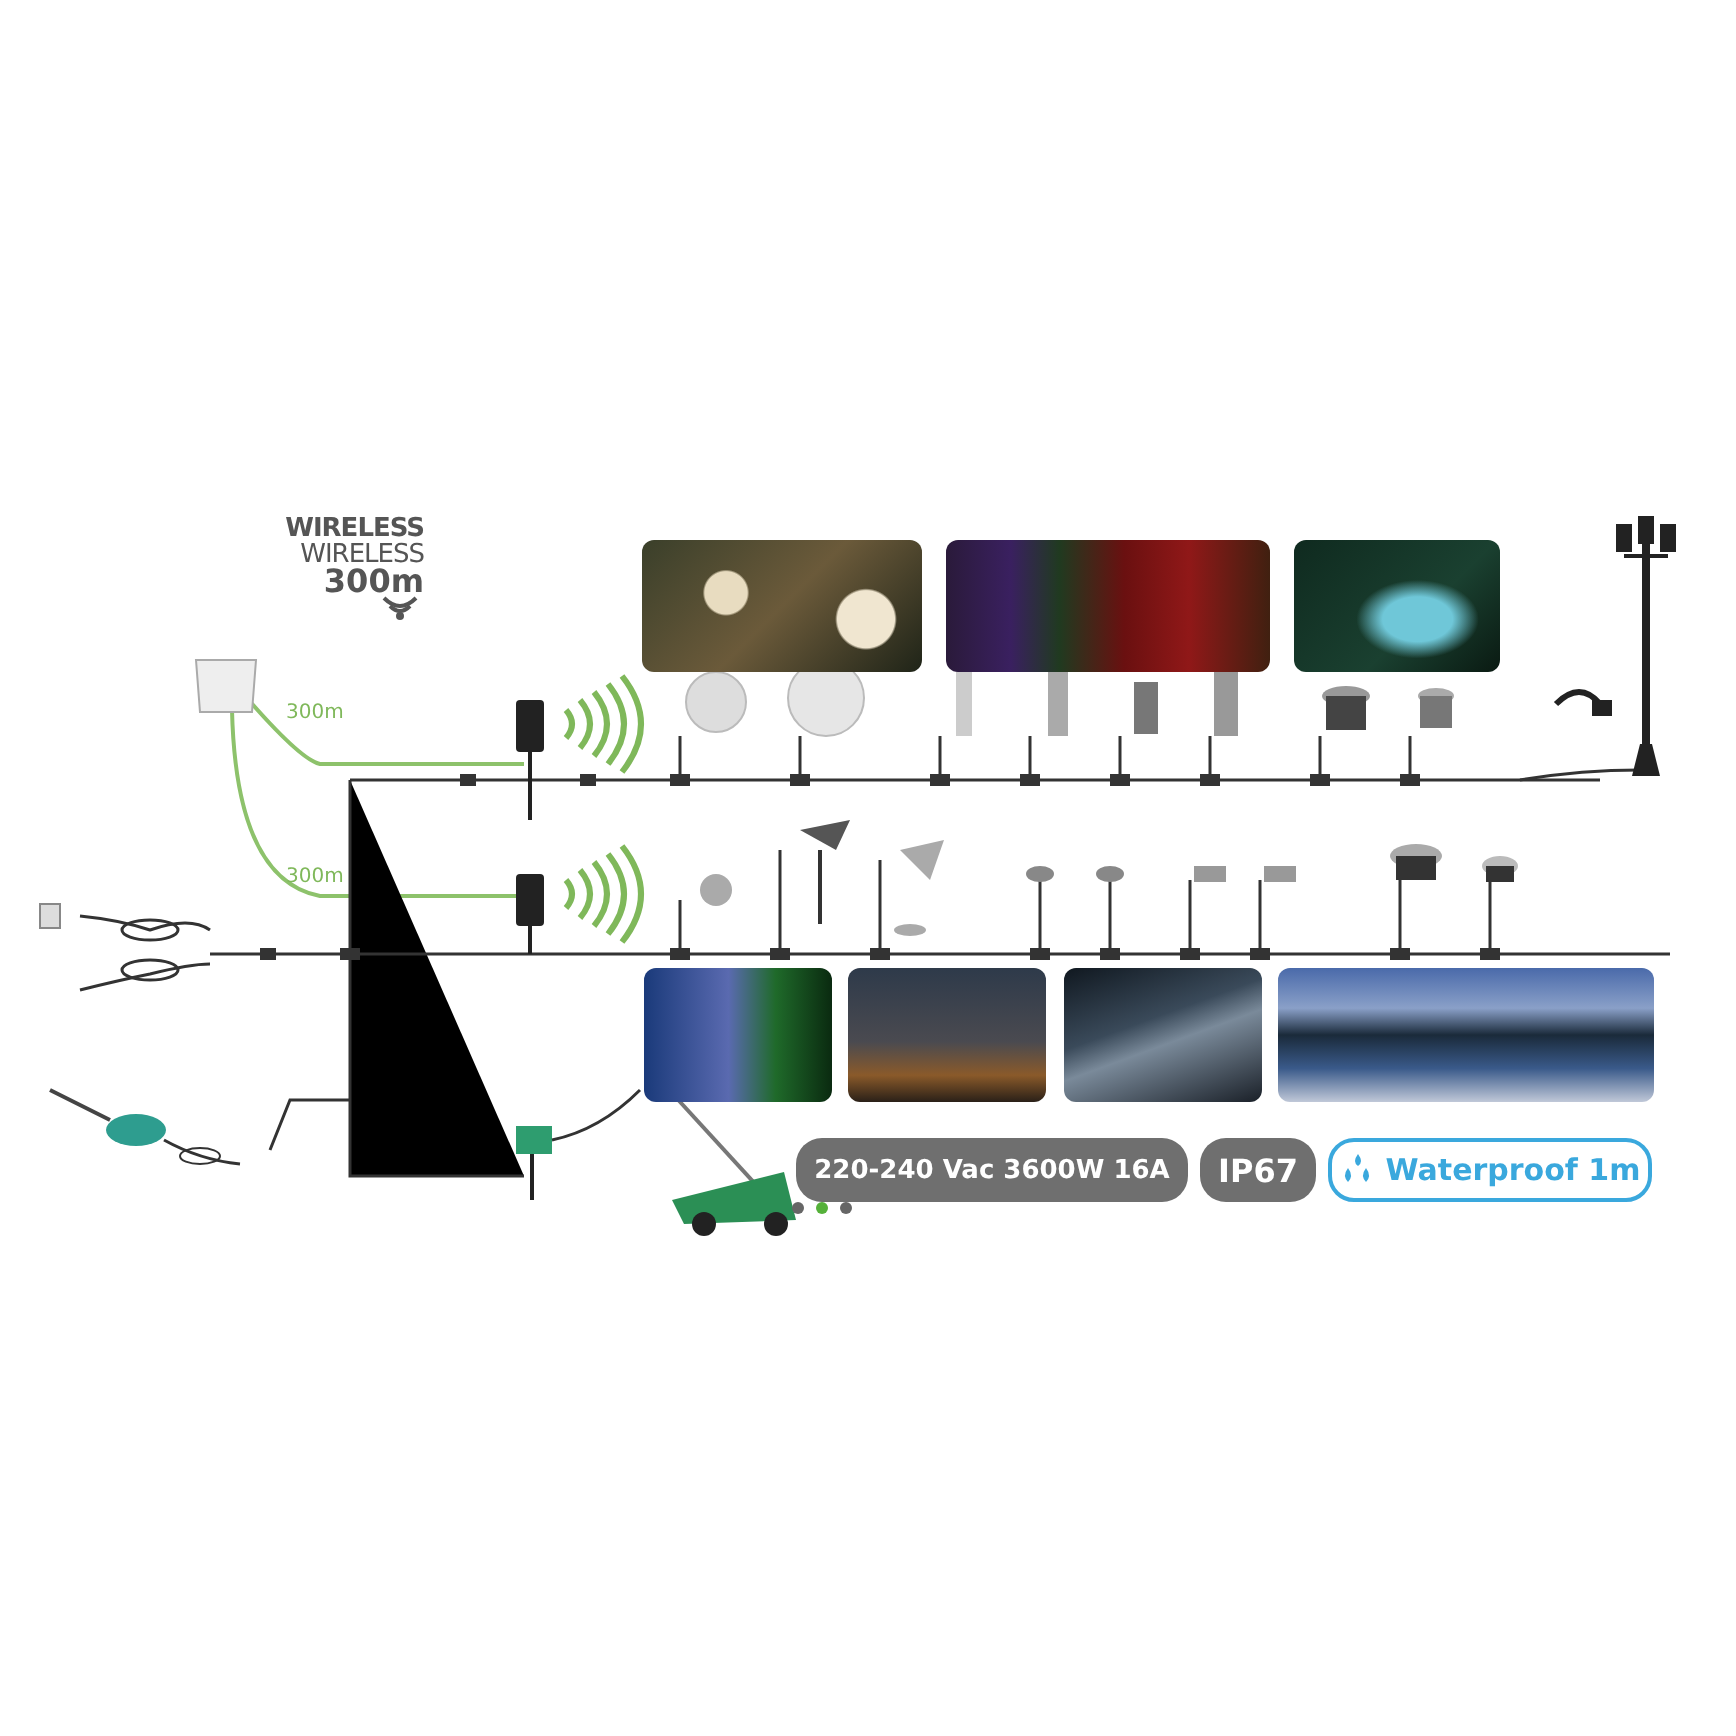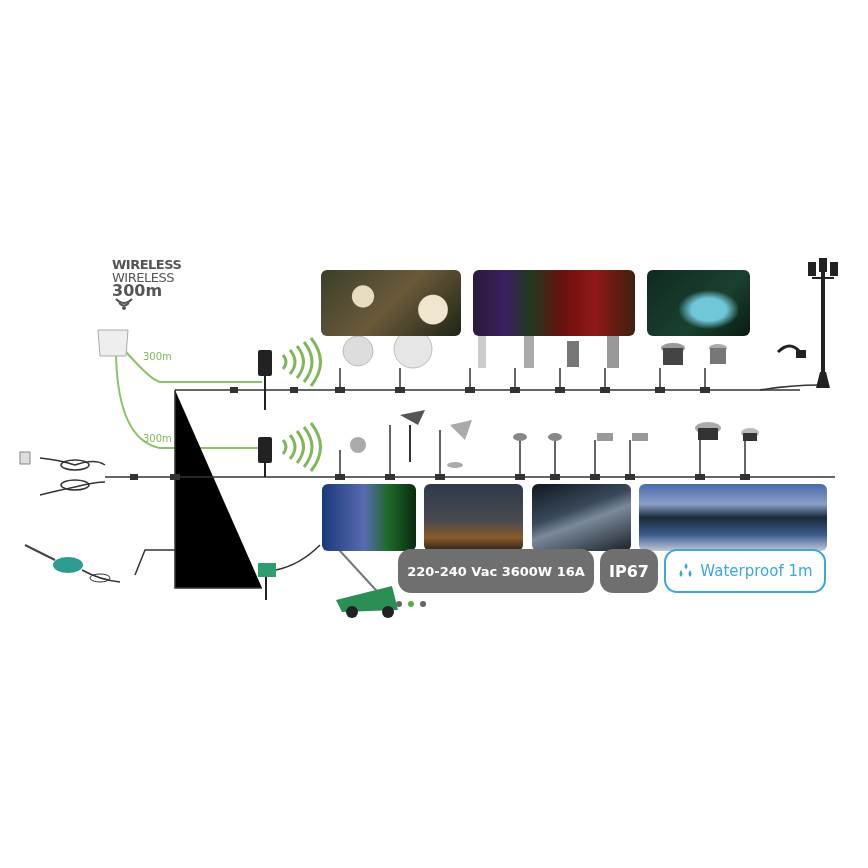--- a/index.html
+++ b/index.html
@@ -1,27 +1,27 @@
 <!DOCTYPE html>
 <html><head>
 <meta charset="utf-8">
 <style>
   html,body{margin:0;padding:0;background:#fff;}
   body{width:868px;height:868px;position:relative;overflow:hidden;font-family:"DejaVu Sans",sans-serif;}
   .abs{position:absolute;}
   .photo{position:absolute;border-radius:6px;overflow:hidden;}
-  .wl-title{position:absolute;left:112px;top:258px;width:100px;text-align:left;color:#555;font-weight:bold;line-height:13px;}
+  .wl-title{position:absolute;left:112px;top:258px;width:100px;text-align:right;color:#555;font-weight:bold;line-height:13px;}
   .wl-title .l1{font-size:13px;letter-spacing:-0.5px;}
   .wl-title .l2{font-size:13px;font-weight:normal;letter-spacing:-0.5px;}
   .wl-title .l3{font-size:16px;}
   .dist{position:absolute;font-size:10px;color:#7fb85a;}
-  .badge{position:absolute;top:549px;height:44px;border-radius:13px;display:flex;align-items:center;justify-content:center;font-weight:bold;}
+  .badge{position:absolute;top:569px;height:32px;border-radius:13px;display:flex;align-items:center;justify-content:center;font-weight:bold;}
   .b-volt{left:398px;width:196px;background:#6f6f6f;color:#fff;font-size:13px;}
   .b-ip{left:600px;width:58px;background:#6f6f6f;color:#fff;font-size:16px;}
-  .b-water{left:664px;width:162px;border:2px solid #3aa8dd;box-sizing:border-box;color:#3aa8dd;font-weight:normal;font-size:15px;background:#fff;}
+  .b-water{left:664px;width:162px;border:2px solid #3aa8dd;box-sizing:border-box;color:#3aa8dd;font-weight:bold;font-size:15px;background:#fff;}
   .dots{position:absolute;left:396px;top:601px;display:flex;gap:6px;}
   .dots span{width:6px;height:6px;border-radius:50%;background:#666;display:block;}
   .dots span.on{background:#55b13a;}
 </style>
 </head>
 <body>
 
 <svg class="abs" style="left:0;top:0" width="868" height="868">
 
   <path d="M120 345 Q150 380 160 382 L262 382" stroke="#8dc26b" stroke-width="2" fill="none"></path>

